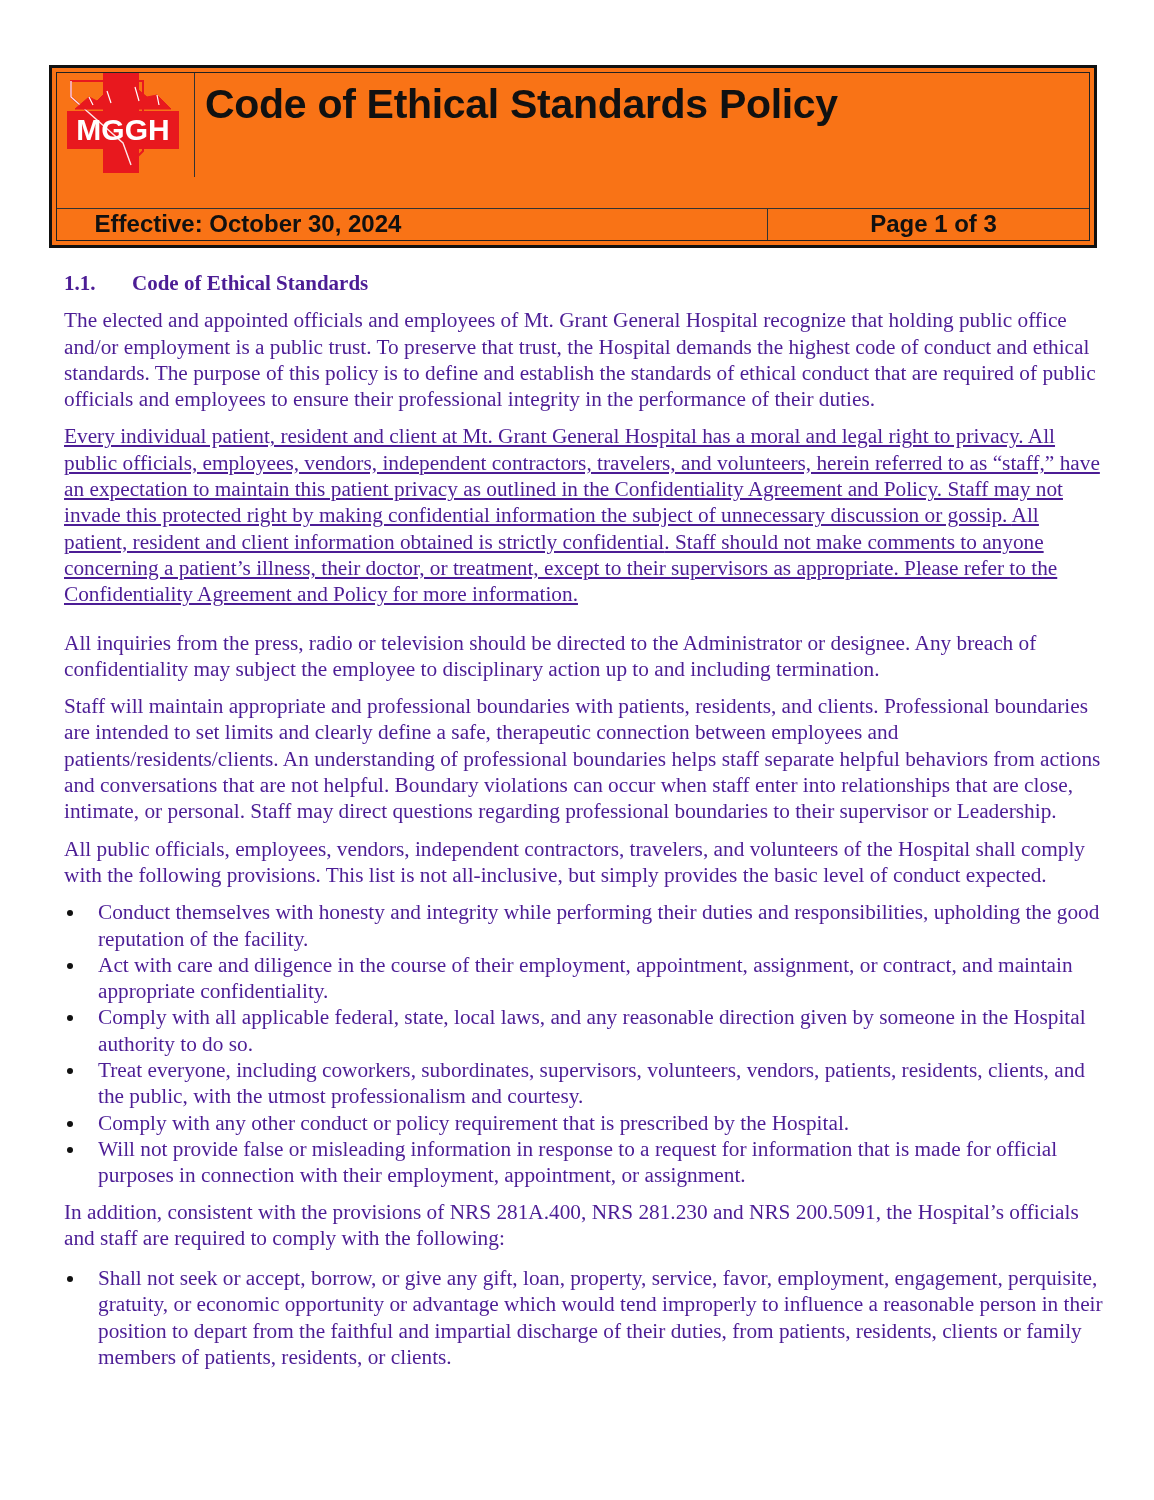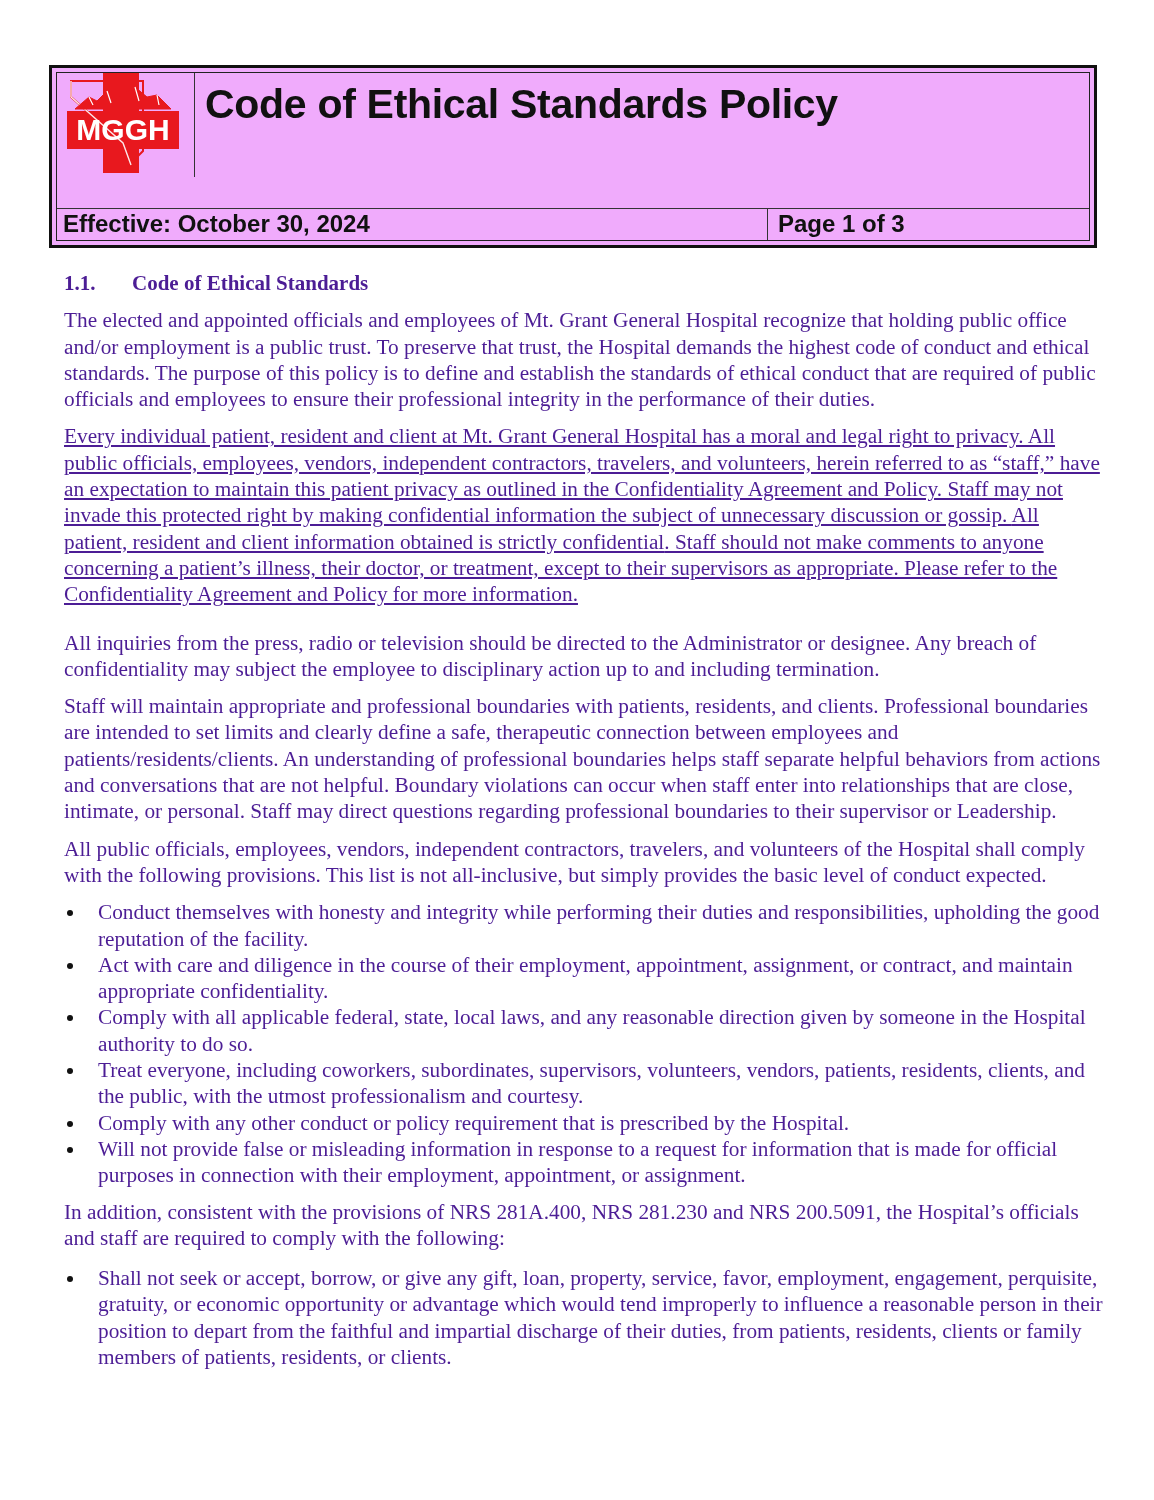--- a/index.html
+++ b/index.html
@@ -1,19 +1,19 @@
 <!DOCTYPE html>
 <html><head>
 <meta charset="utf-8">
 <style>
   html, body { margin: 0; padding: 0; background: #ffffff; }
   body { width: 1154px; height: 1500px; position: relative; overflow: hidden; color: #111; }
   .header-frame {
     position: absolute; left: 49px; top: 65px; width: 1048px; height: 183px;
-    border: 3px solid #111; box-sizing: border-box; background: #f0abfc;
+    border: 3px solid #111; box-sizing: border-box; background: #f97316;
   }
   .header-inner {
     position: absolute; left: 4px; top: 4px; right: 4px; bottom: 4px;
     border: 1.5px solid #222; box-sizing: border-box;
   }
   .logo-cell {
     position: absolute; left: 0; top: 0; width: 138px; height: 104px;
     border-right: 1.5px solid #333; box-sizing: border-box;
   }
   .logo-cell svg { position: absolute; left: 2px; top: 0; }
@@ -24,21 +24,21 @@
     position: absolute; left: 10px; top: 8px;
     font-family: "Liberation Sans", sans-serif; font-weight: bold;
     font-size: 41px; letter-spacing: -0.3px; color: #111; white-space: nowrap;
   }
   .row {
     position: absolute; left: 0; right: 0; height: 31px; border-top: 1.5px solid #333;
     box-sizing: border-box;
     font-family: "Liberation Sans", sans-serif; font-weight: bold; font-size: 24px; color: #111;
   }
   .row1 { top: 104px; }
-  .row2 { top: 135px; height: 32px; }
+  .row2 { top: 135px; height: 32px; text-align: center; }
   .cell { position: absolute; top: 0; bottom: 0; white-space: nowrap; line-height: 30px; box-sizing: border-box; }
   .row1 .c-approved { left: 0; width: 710px; text-align: center; padding-left: 30px; }
   .row1 .c-policy { left: 710px; right: 0; border-left: 1.5px solid #333; padding-left: 10px; }
   .row2 .c-effective { left: 0; width: 376px; padding-left: 6px; }
   .row2 .c-revised { left: 376px; width: 334px; border-left: 1.5px solid #333; padding-left: 10px; }
   .row2 .c-page { left: 710px; right: 0; border-left: 1.5px solid #333; padding-left: 10px; }
 
   .body-text {
     position: absolute; left: 64px; top: 270px; width: 1040px;
     font-family: "Liberation Serif", serif; font-size: 21.3px; line-height: 26.3px; color: #4c1d95;

